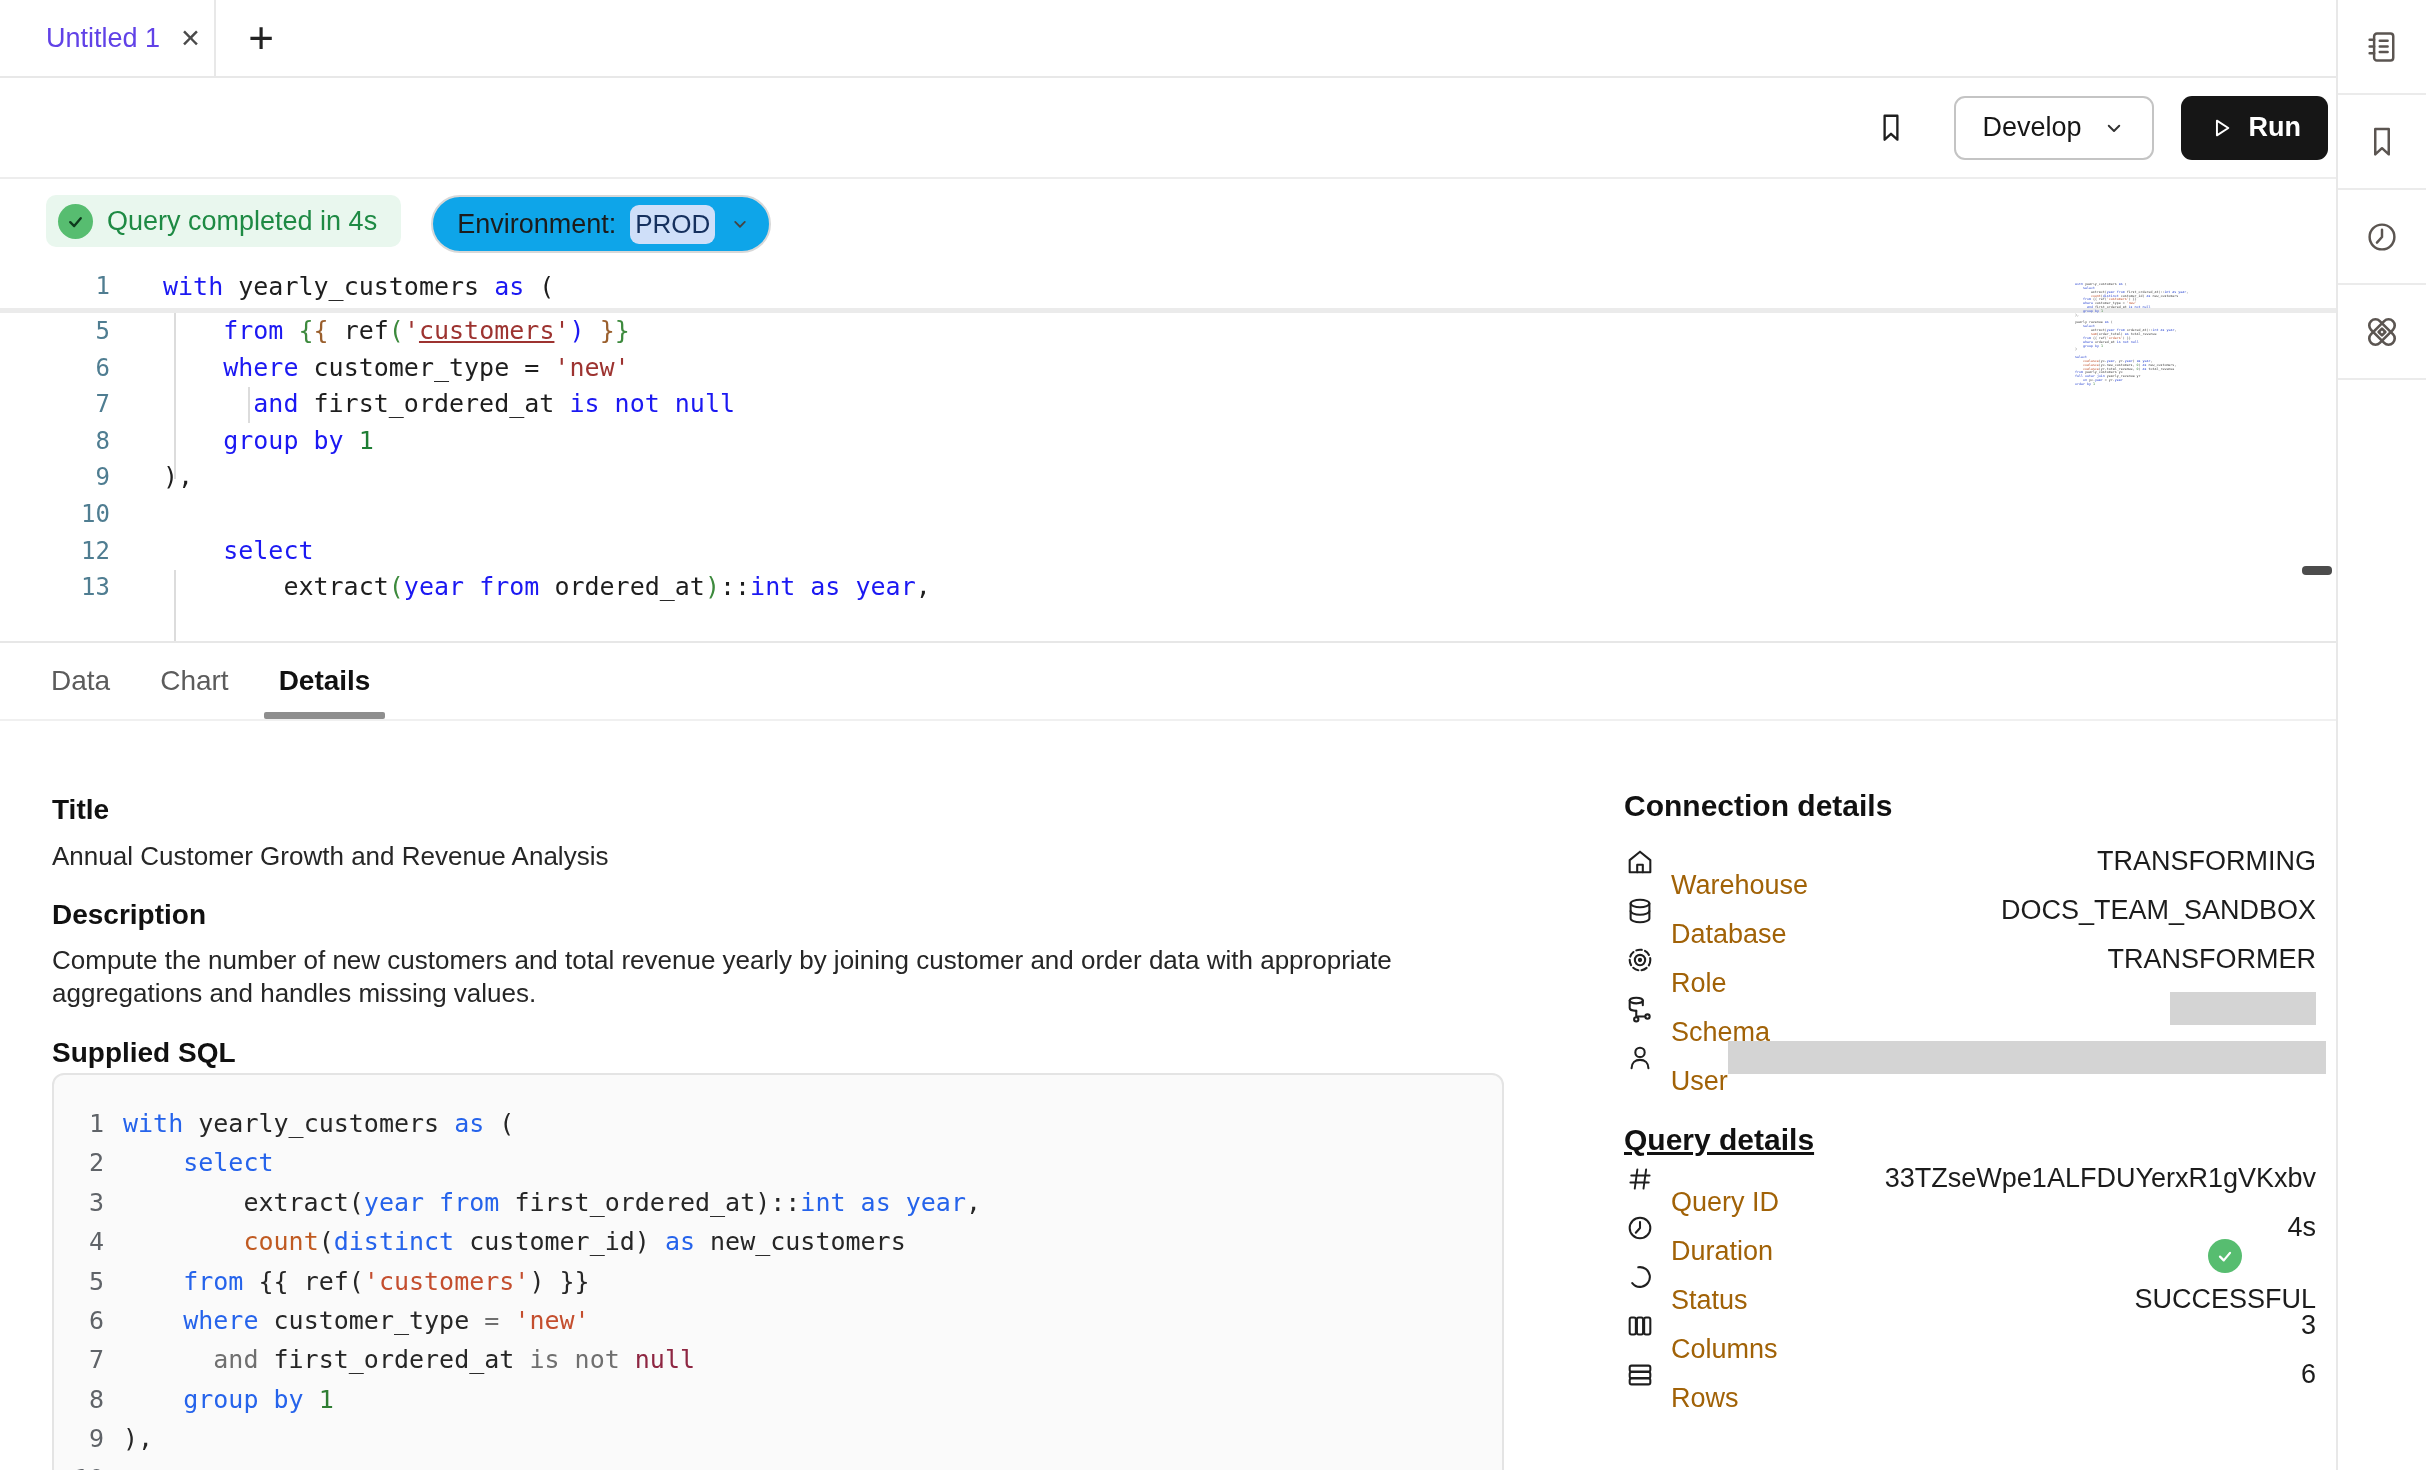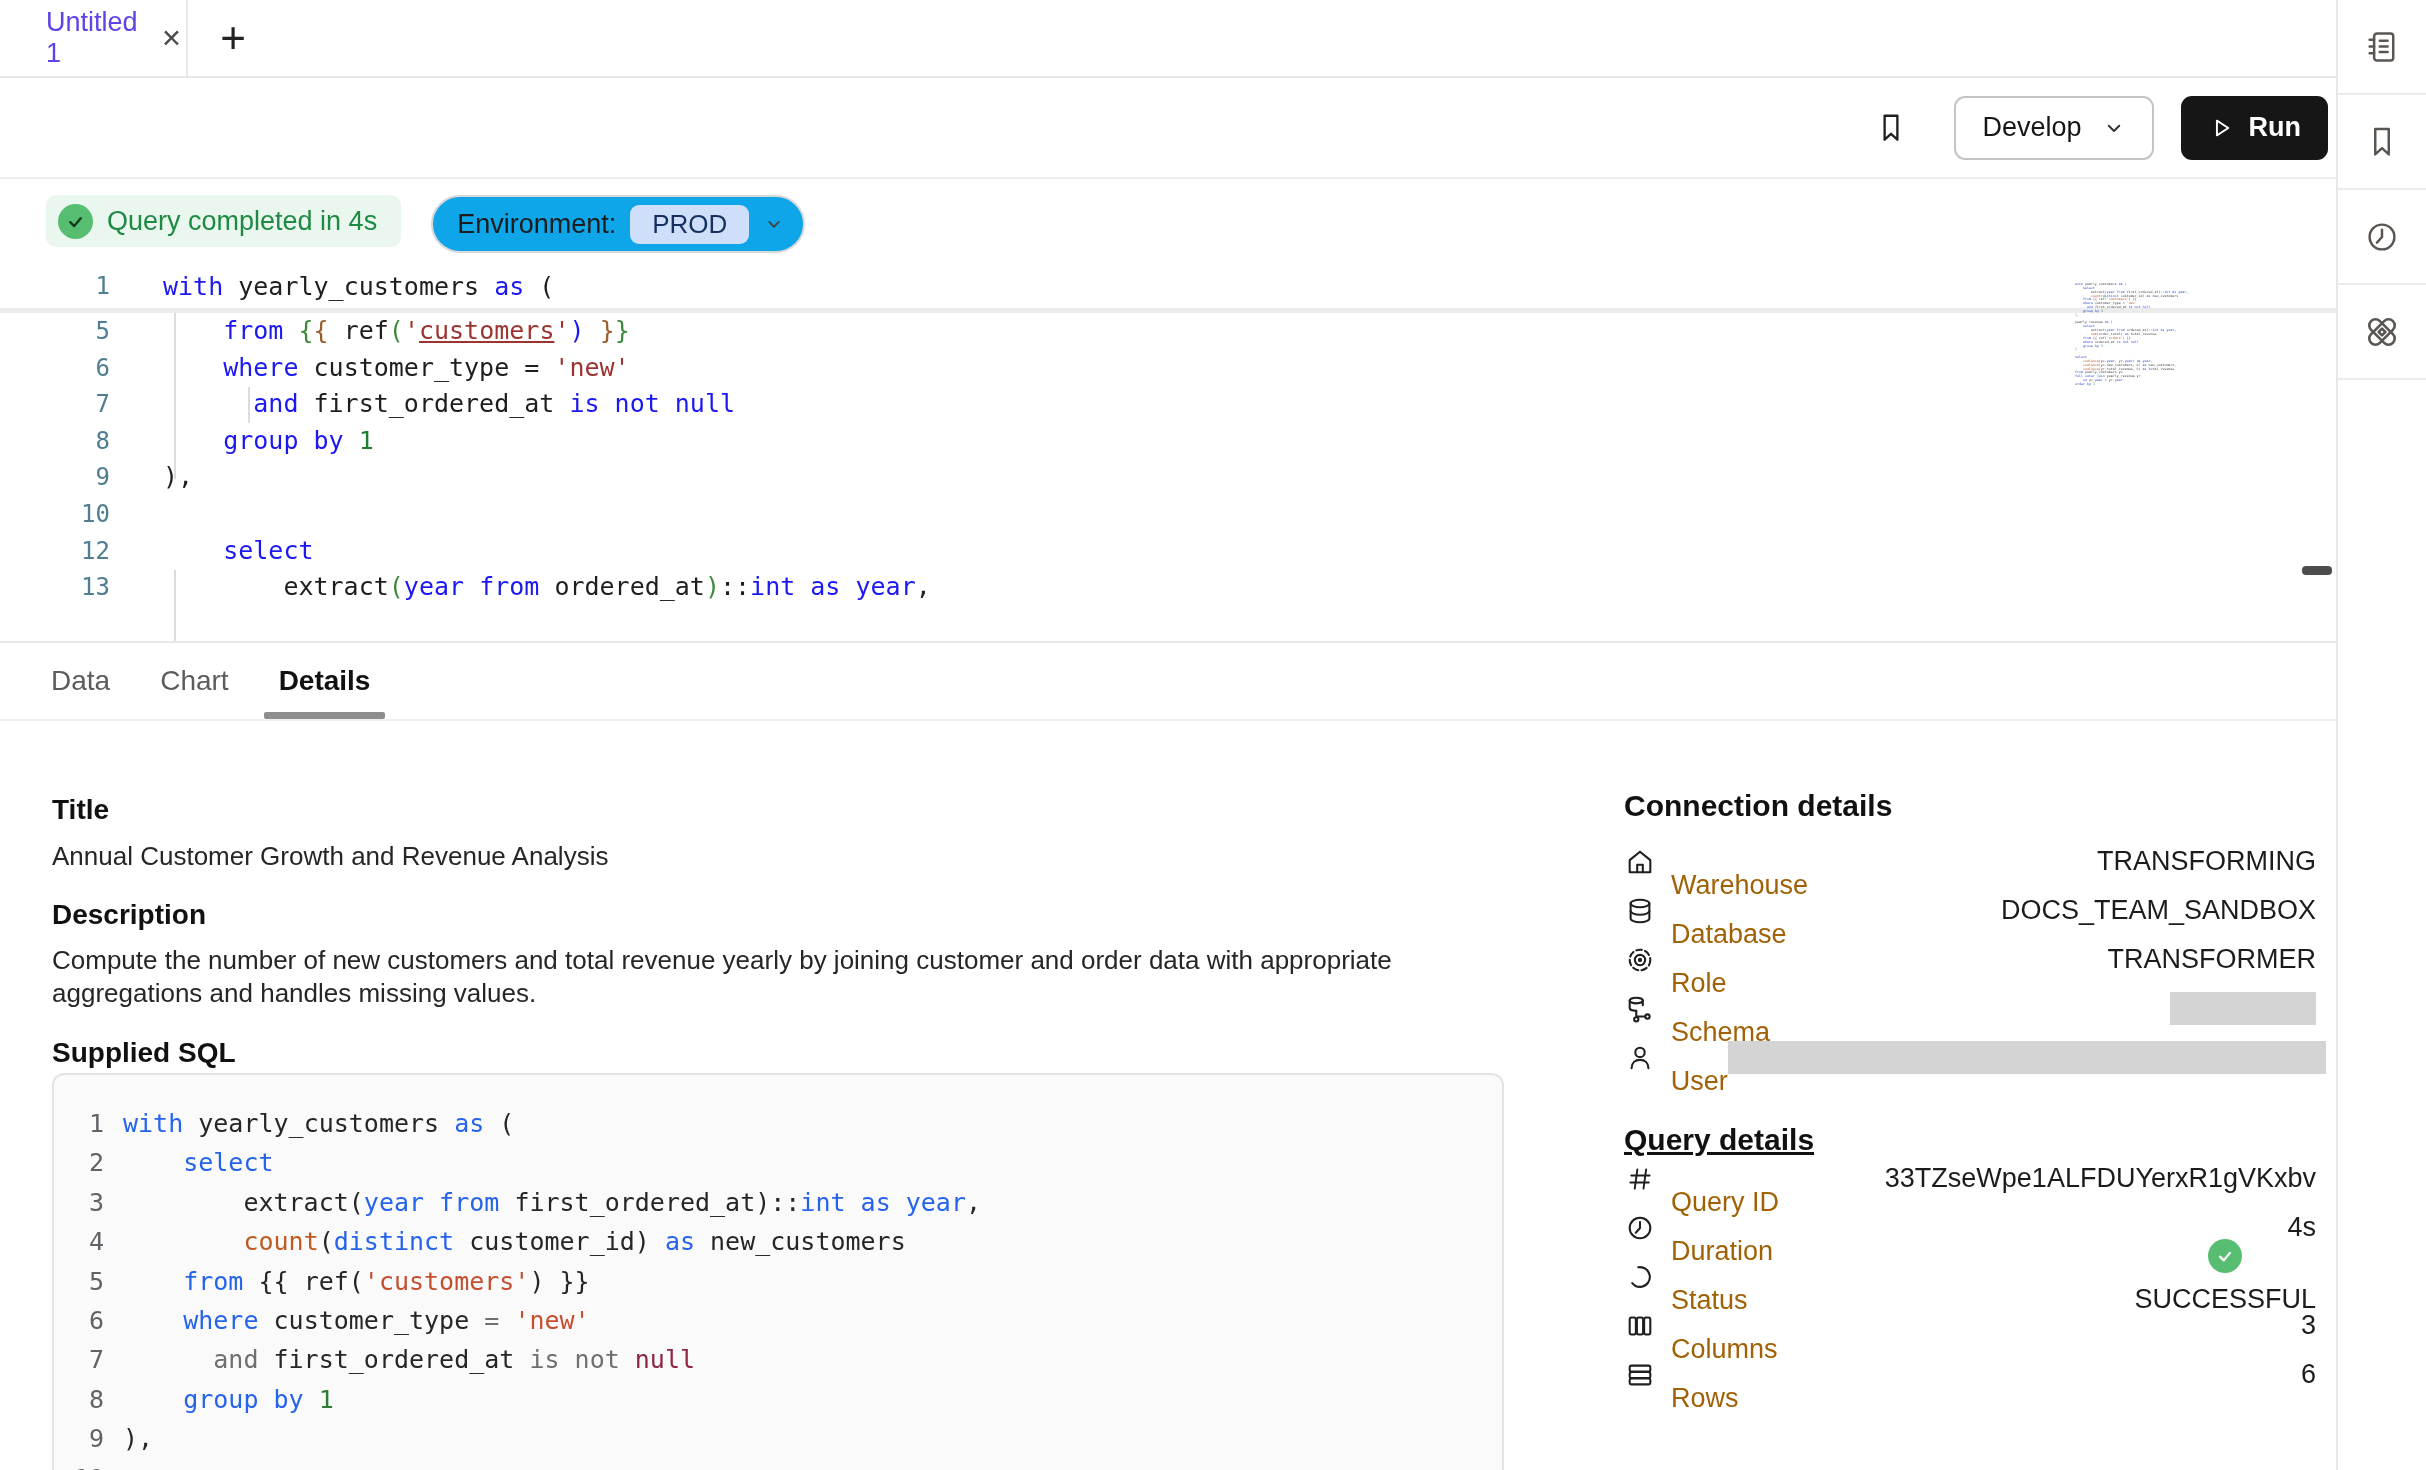--- a/index.html
+++ b/index.html
@@ -3,21 +3,21 @@
 <meta charset="utf-8">
 <style>
   * { margin:0; padding:0; box-sizing:border-box; }
   html,body { width:2426px; height:1470px; overflow:hidden; background:#fff;
     font-family:"Liberation Sans", sans-serif; color:#1f1f1f; }
   svg { display:block; }
 
   
   .tabbar { position:absolute; left:0; top:0; width:2336px; height:78px;
     border-bottom:2px solid #e8e8e8; display:flex; align-items:stretch; background:#fff; }
-  .filetab { width:188px; border-right:2px solid #e8e8e8; display:flex; align-items:center;
+  .filetab { width:216px; border-right:2px solid #e8e8e8; display:flex; align-items:center;
     padding-left:46px; gap:16px; cursor:pointer; background:#fff; }
   .filetab-label { font-size:27px; color:var(--accent,#6142e7); }
   .filetab-close { font-size:25px; color:#4a4a4a; padding:2px 4px; }
   .newtab { width:90px; display:flex; align-items:center; justify-content:center;
     font-size:44px; font-weight:200; color:#222; cursor:pointer; }
 
   
   .toolbar { position:absolute; left:0; top:78px; width:2336px; height:101px;
     border-bottom:2px solid #ededed; display:flex; align-items:center;
     justify-content:flex-end; padding-right:8px; background:#fff; }
@@ -35,21 +35,21 @@
     display:flex; align-items:flex-start; padding:14px 0 0 46px; gap:30px; }
   .pill-green { height:52px; border-radius:10px; background:var(--ok-bg,#e9f7ee);
     display:flex; align-items:center; gap:14px; padding:0 24px 0 12px;
     font-size:27px; color:var(--ok-text,#1e8a44); }
   .check-circle { width:35px; height:35px; border-radius:50%;
     background:var(--ok-icon,#57bd70); display:flex; align-items:center; justify-content:center; }
   .pill-env { height:58px; border-radius:29px; border:2px solid #d8d8d8; background:#0ea5e9;
     display:flex; align-items:center; gap:14px; padding:0 18px 0 24px; font-size:27px;
     color:#1c1c1c; cursor:pointer; }
   .prod-badge { background:var(--env-badge,#cfdff9); color:#15305e; border-radius:9px;
-    padding:4px 22px; font-size:26px; }
+    padding:4px 5px; font-size:26px; }
   .pill-env .chev { color:#444; }
 
   
   .editor { position:absolute; left:0; top:265px; width:2336px; height:376px;
     overflow:hidden; background:#fff; cursor:text; }
   .cl { display:flex; height:36.6px; line-height:36.6px; }
   .sticky-row .cl { height:43px; line-height:43px; }
   .sticky-sep { height:5px; background:#ebebeb; }
   .ln { width:110px; text-align:right; font-family:"DejaVu Sans Mono",monospace;
     font-size:24px; color:var(--gutter,#4f7d91); flex:none; }

